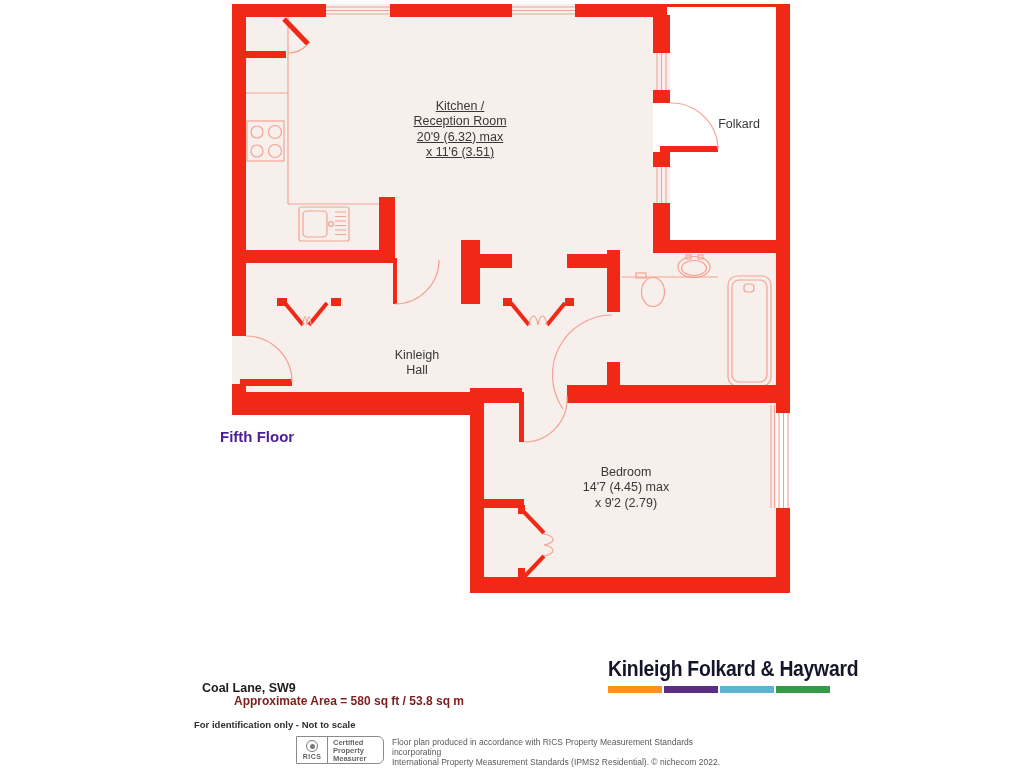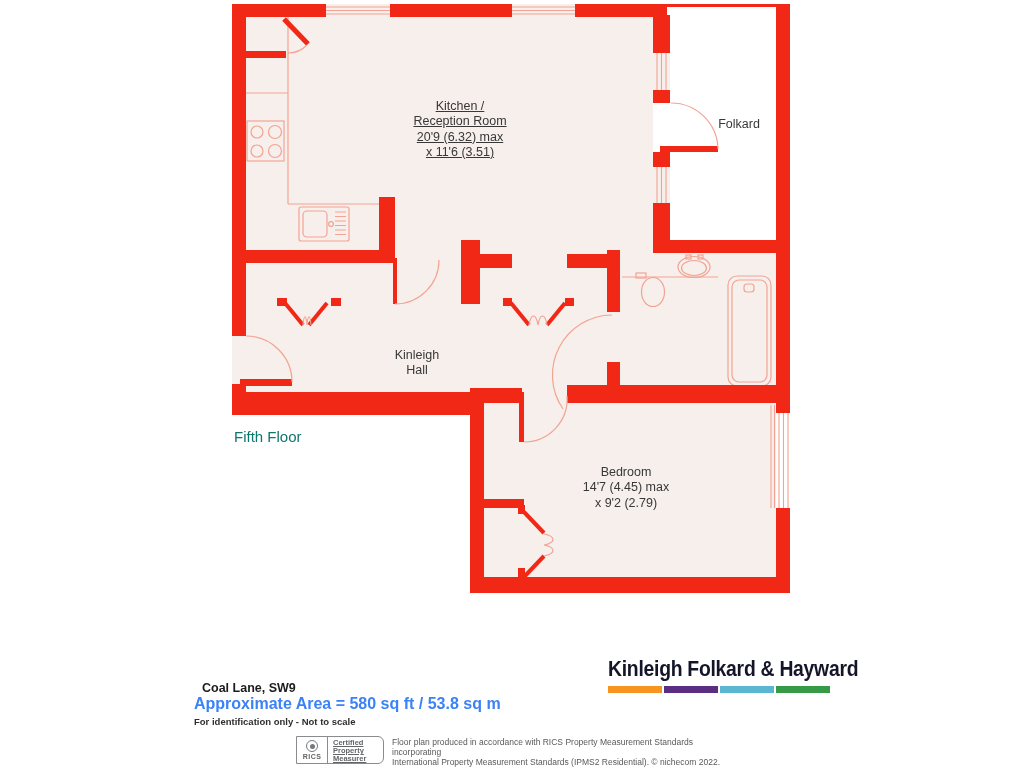--- a/index.html
+++ b/index.html
@@ -1,33 +1,33 @@
 <!DOCTYPE html>
 <html><head>
 <meta charset="utf-8">
 <style>
   html,body{margin:0;padding:0;background:#ffffff;width:1024px;height:768px;overflow:hidden;}
   body{position:relative;font-family:"Liberation Sans", sans-serif;color:#333;}
   .plan-svg{position:absolute;left:0;top:0;}
   .room-label{position:absolute;text-align:center;font-size:12.5px;line-height:1.22;color:#383838;white-space:pre-line;}
-  .floor-label{position:absolute;left:234px;top:428px;font-size:15px;font-weight:400;color:#0f766e;}
+  .floor-label{position:absolute;left:220px;top:428px;font-size:15px;font-weight:700;color:#4c1d95;}
   .addr-block{position:absolute;left:194px;top:681px;}
   .addr-line1{font-size:12.5px;font-weight:bold;color:#1c1c1c;line-height:1.15;margin-left:8px;}
-  .addr-line2{font-size:16px;font-weight:bold;color:#3b82f6;line-height:1.15;}
-  .addr-note{font-size:9.5px;font-weight:600;color:#2e2e2e;margin-top:2px;}
+  .addr-line2{font-size:12px;font-weight:bold;color:#7f1d1d;line-height:1.15;margin-left:40px;}
+  .addr-note{font-size:9.5px;font-weight:600;color:#2e2e2e;margin-top:10px;}
   .brand-block{position:absolute;left:608px;top:656px;width:222px;}
   .brand-name{font-size:22px;font-weight:600;color:#15152a;letter-spacing:-0.3px;white-space:nowrap;transform:scaleX(.88);transform-origin:left center;}
   .brand-bars{display:flex;gap:2px;margin-top:4px;height:7px;width:222px;}
   .brand-bars span{flex:1;height:7px;}
   .rics-badge{position:absolute;left:296px;top:736px;width:88px;height:28px;border:1.5px solid #8a8b8e;border-radius:0 6px 6px 0;display:flex;background:#fff;box-sizing:border-box;}
   .rics-left{width:30px;border-right:1.5px solid #8a8b8e;display:flex;flex-direction:column;align-items:center;justify-content:center;gap:1px;}
   .rics-lion{width:12px;height:12px;border:1.2px solid #77787b;border-radius:50%;display:flex;align-items:center;justify-content:center;box-sizing:border-box;}
   .rics-lion::after{content:"";width:5px;height:5px;background:#77787b;border-radius:50%;}
   .rics-acronym{font-size:7px;font-weight:bold;color:#636466;letter-spacing:.5px;}
-  .rics-right{flex:1;padding:2px 0 0 5px;font-size:7.5px;font-weight:bold;color:#636466;line-height:1.06;white-space:pre-line;text-decoration:underline;}
+  .rics-right{flex:1;padding:2px 0 0 5px;font-size:7.5px;font-weight:bold;color:#636466;line-height:1.06;white-space:pre-line;}
   .legal-text{position:absolute;left:392px;top:737px;width:340px;font-size:8.5px;color:#58595b;line-height:1.18;white-space:pre-line;}
 </style>
 </head>
 <body>
 
 <svg class="plan-svg" width="1024" height="660" viewBox="0 0 1024 660">
 
   <g fill="#F6EFEB">
     <rect x="240" y="10" width="422" height="248"></rect>
     <rect x="240" y="250" width="380" height="150"></rect>

